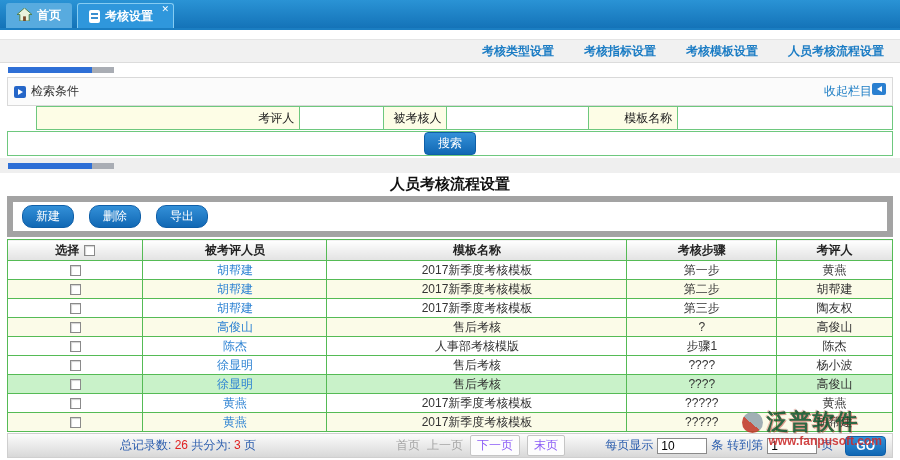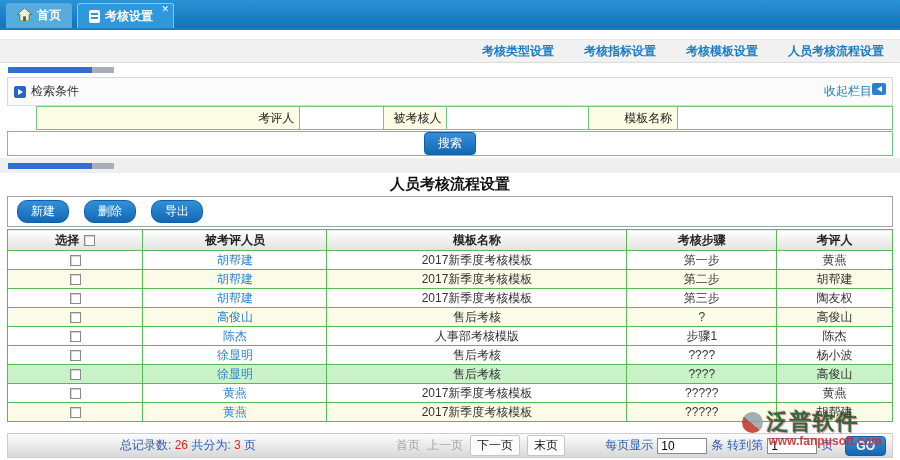--- a/index.html
+++ b/index.html
@@ -43,42 +43,42 @@
 
   .btnrow{margin:1px 7px 0;border:1px solid #6ec87e;height:25px;display:flex;align-items:center;justify-content:center}
   .btn-search{background:linear-gradient(#3390d8,#1168b4);color:#fff;border:1px solid #0f5fa8;border-radius:4px;font-size:12px;padding:2px 13px;cursor:pointer}
 
   .strip{margin-top:2px;height:15px;background:#efefef;display:flex;align-items:center}
   .strip .sbar{margin:0 0 0 8px}
 
   .page-title{height:21px;line-height:21px;text-align:center;font-size:15px;font-weight:bold;color:#111}
 
   
-  .toolbar{margin:2px 7px 0;border:1px solid #a3a3a3;padding:3px 9px;display:flex;gap:15px}
+  .toolbar{margin:2px 7px 0;border:6px solid #a3a3a3;padding:3px 9px;display:flex;gap:15px}
   .tbtn{background:linear-gradient(#3390d8,#1168b4);color:#fff;border:1px solid #0f5fa8;border-radius:10px;font-size:12px;padding:2px 13px;cursor:pointer}
 
   
   table{margin:2px 7px 0;border-collapse:collapse;width:886px;table-layout:fixed;font-size:12px}
   th,td{border:1px solid #55bb55;text-align:center;padding:0 2px;overflow:hidden;white-space:nowrap}
   th{height:21px;background:linear-gradient(#ffffff,#e2e2e2);font-weight:bold;color:#222}
   td{height:19px}
   .row-white td{background:#fff}
   .row-yellow td{background:#fbfbe8}
   .row-green td{background:#c9f2c9}
   .cb{display:inline-block;width:11px;height:11px;background:#fff;border:1px solid #8a8a8a;box-shadow:inset 1px 1px 1px rgba(0,0,0,.18);vertical-align:middle;cursor:pointer}
   th .cb{margin-left:5px}
   .lnk{color:#2e83d3;text-decoration:none;cursor:pointer}
 
   
   .footer{position:absolute;left:7px;right:7px;bottom:2px;height:25px;background:linear-gradient(#fcfcfc,#d8d8d8);border:1px solid #cfcfcf;display:flex;align-items:center}
   .records{margin-left:112px;color:#2b5dad}
   .red{color:#e02222;font-weight:normal}
   .pager{margin-left:140px;display:flex;align-items:center;gap:7px}
   .pg-dis{color:#a5a5a5}
-  .pg-btn{color:#0f172a;background:#fdfdfd;border:1px solid #c5c5c5;padding:1px 6px;border-radius:2px;cursor:pointer;text-decoration:none}
+  .pg-btn{color:#8b5cf6;background:#fdfdfd;border:1px solid #c5c5c5;padding:1px 6px;border-radius:2px;cursor:pointer;text-decoration:none}
   .pright{margin-left:auto;display:flex;align-items:center;gap:4px;color:#2b5dad;padding-right:6px}
   .pright input{width:50px;height:16px;border:1px solid #8a8a8a;font-size:12px;padding:0 3px}
   .go{background:linear-gradient(#3390d8,#1168b4);color:#fff;border:1px solid #0f5fa8;border-radius:4px;font-weight:bold;font-size:12px;padding:2px 10px;margin-left:8px;cursor:pointer}
 
   
   .watermark{position:absolute;right:6px;bottom:12px;z-index:9;pointer-events:none;opacity:.88}
   .wm-row{display:flex;align-items:center}
   .wm-logo{width:21px;height:21px;border-radius:50%;background:linear-gradient(40deg,#c0392b 46%,#95a5ae 46%);margin-right:3px}
   .wm-brand{font-size:22px;font-weight:bold;color:#14532d;letter-spacing:1px;text-shadow:1px 1px 0 rgba(192,57,43,.55),-1px -1px 0 rgba(192,57,43,.35)}
   .wm-url{font-size:12px;color:#cc2b2b;font-weight:bold;margin:-3px 12px 0 26px}

